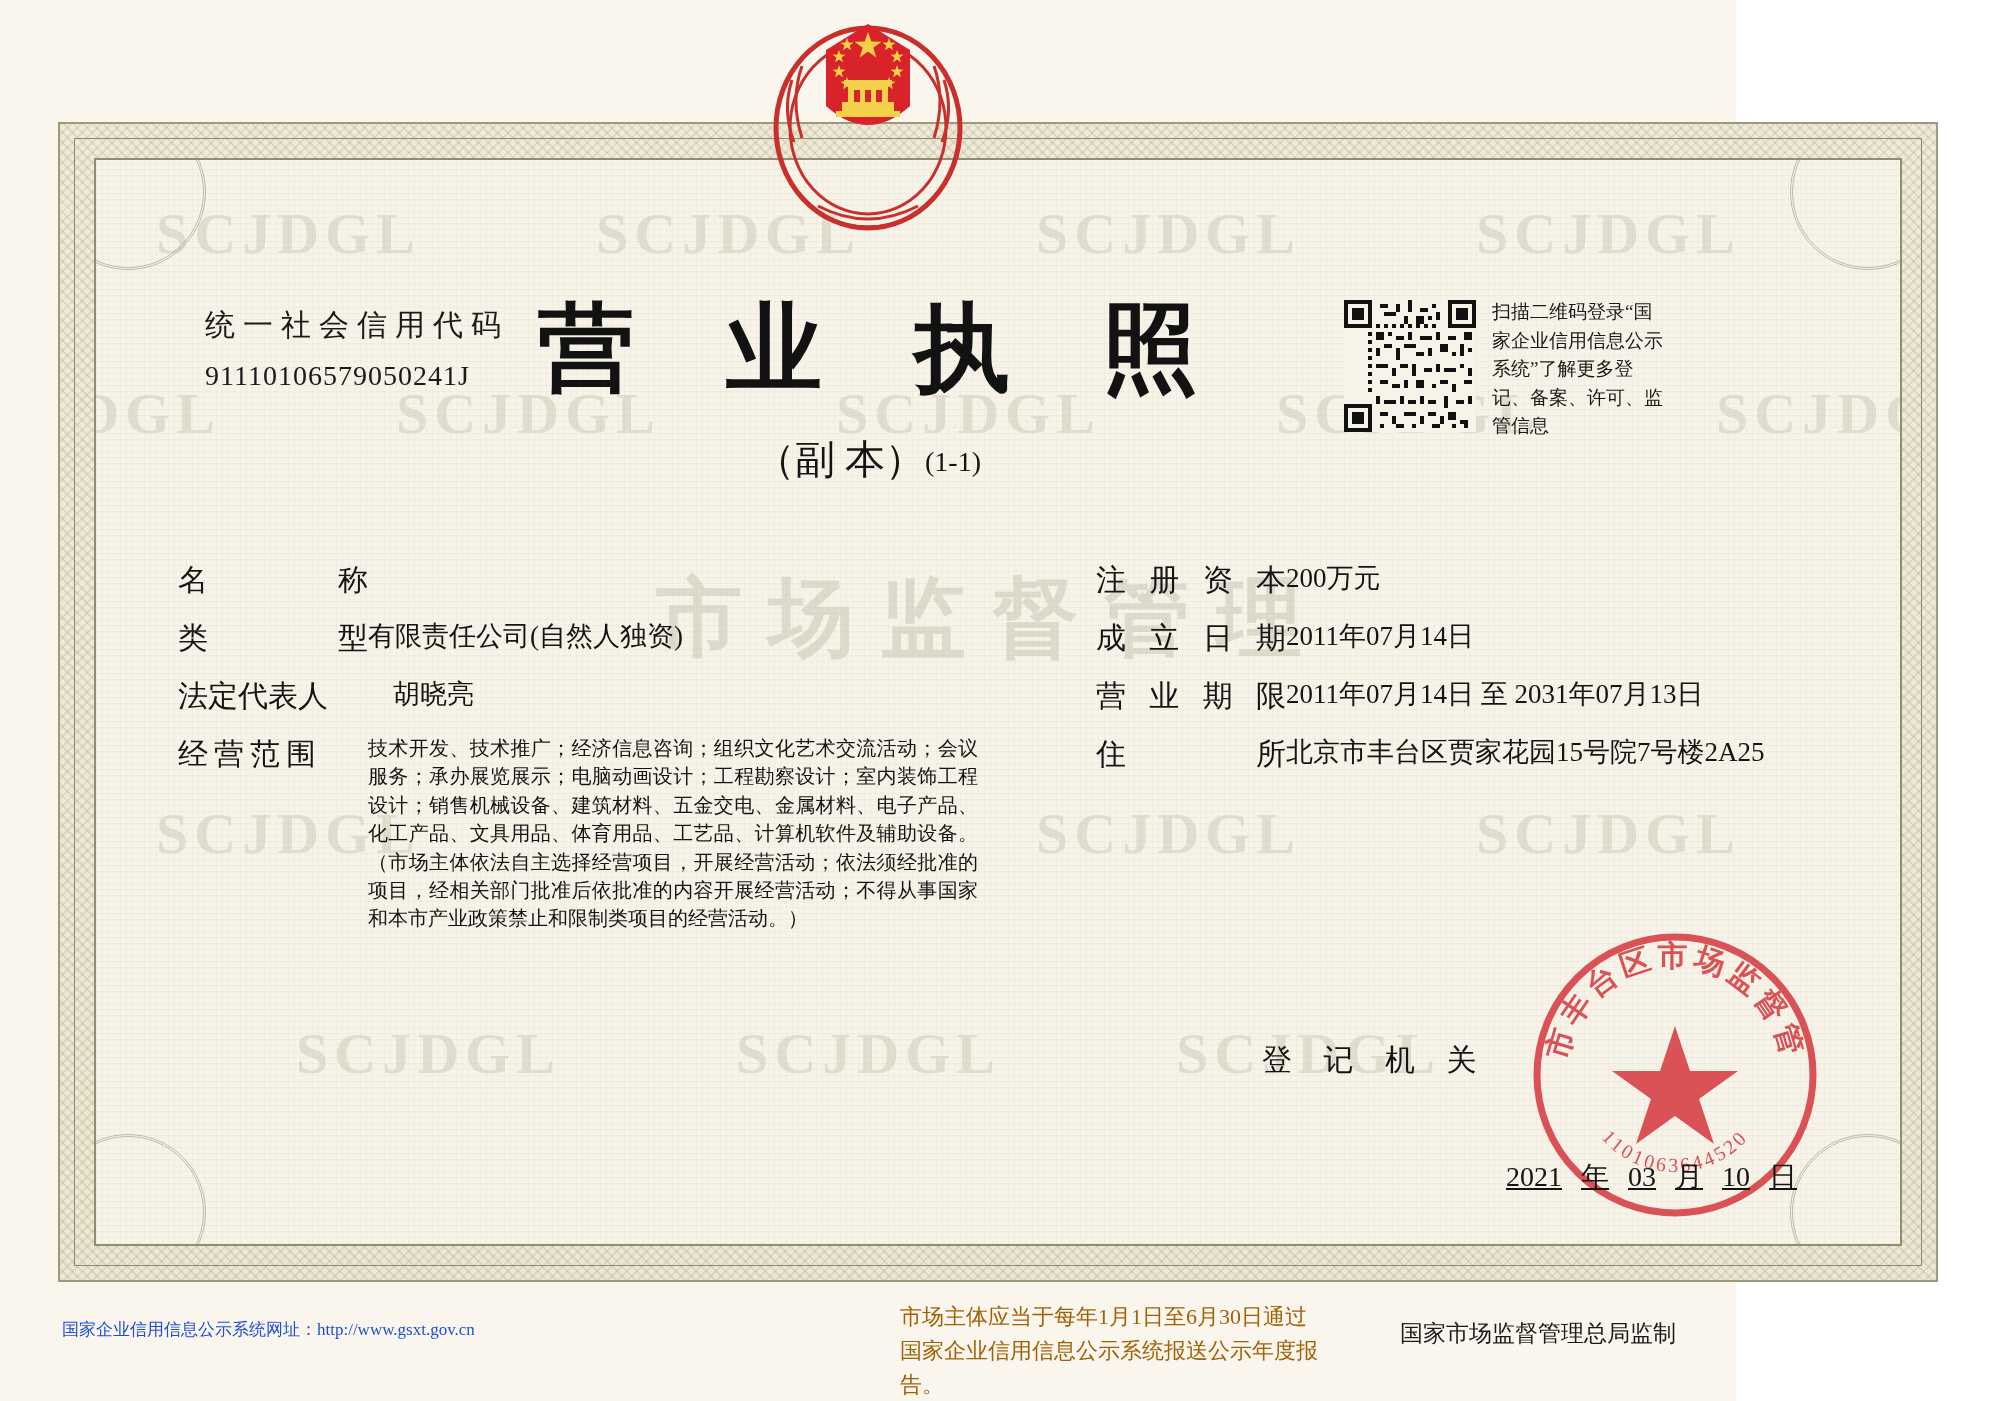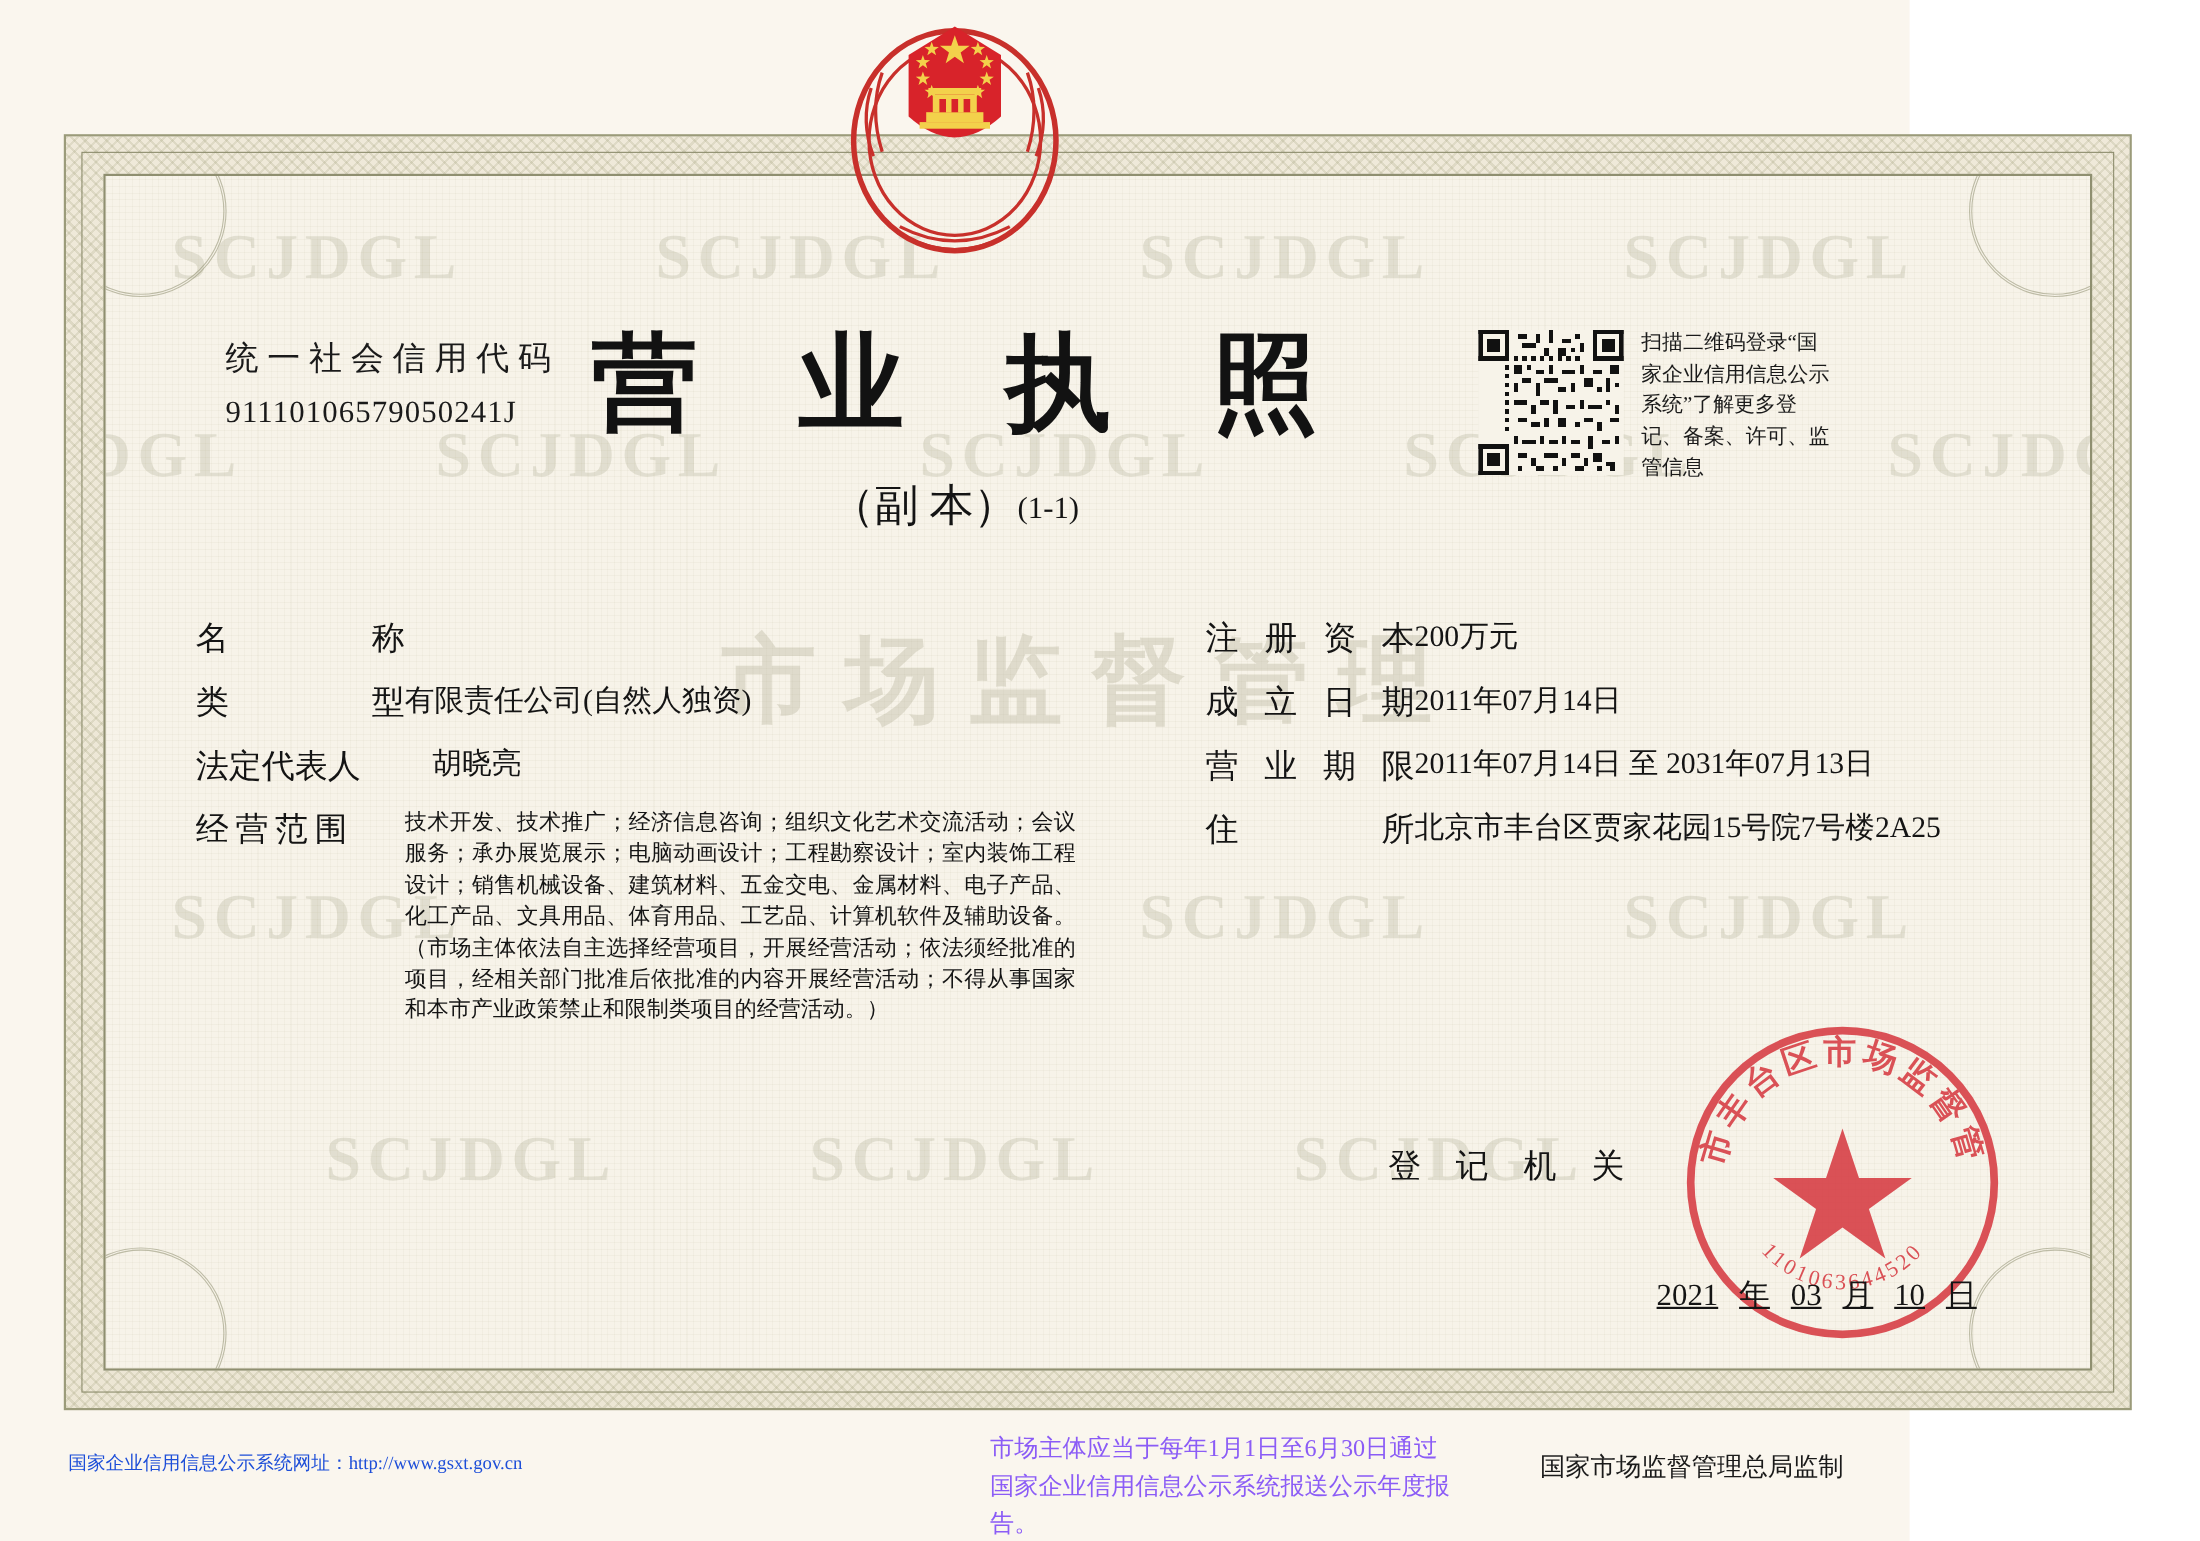--- a/index.html
+++ b/index.html
@@ -280,21 +280,21 @@
     color: #1d4ed8;
     font-family: "Liberation Serif", serif;
   }
   .footer-center {
     position: absolute;
     left: 900px;
     top: 1300px;
     width: 430px;
     font-size: 22px;
     line-height: 1.55;
-    color: #8b5cf6;
+    color: #a16207;
     font-family: "Liberation Serif", serif;
     text-align: left;
   }
   .footer-right {
     position: absolute;
     right: 60px;
     top: 1318px;
     font-size: 23px;
     color: #1a1a1a;
     font-family: "Liberation Serif", serif;

